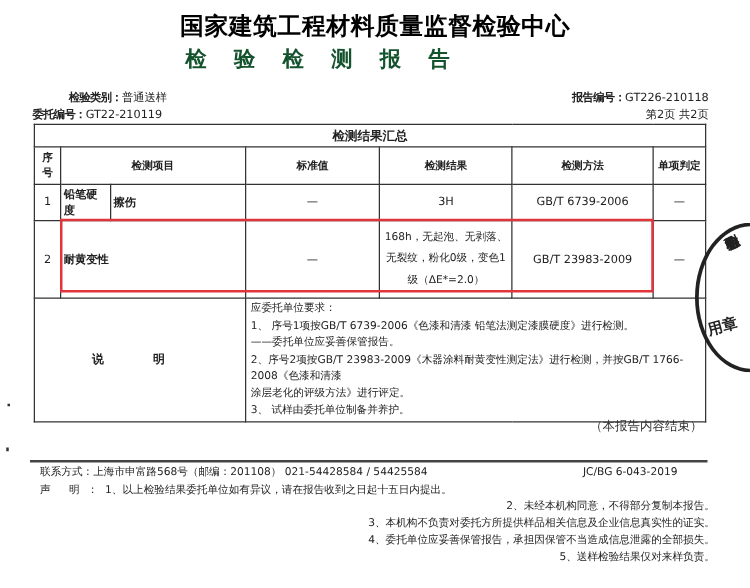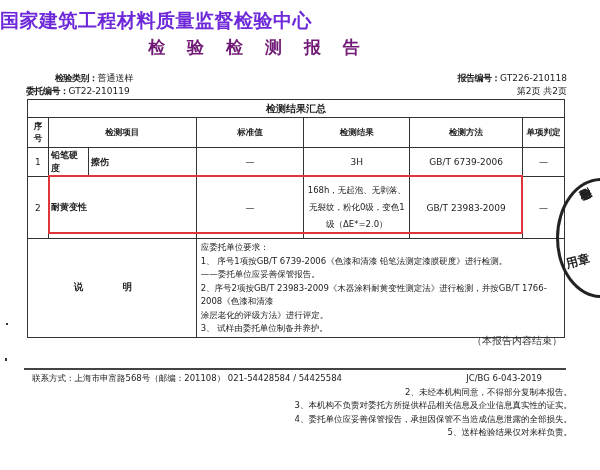--- a/index.html
+++ b/index.html
@@ -1,20 +1,20 @@
 <!DOCTYPE html>
 <html><head>
 <meta charset="utf-8">
 <style>
   * { box-sizing: border-box; margin: 0; padding: 0; }
   html, body { width: 600px; height: 470px; background: #ffffff; overflow: hidden; }
   body { position: relative; font-family: "DejaVu Sans", "Liberation Sans", sans-serif; color: #1a1a1a; }
 
-  .title1 { position: absolute; top: 8px; left: 0; width: 600px; font-size: 19px; font-weight: bold; letter-spacing: 0.5px; color: #6d28d9; }
-  .title2 { position: absolute; top: 36px; left: 0; width: 516px; text-align: center; font-size: 17px; font-weight: bold; letter-spacing: 8px; color: #701a75; }
+  .title1 { position: absolute; top: 8px; left: 0; width: 600px; text-align: center; font-size: 19px; font-weight: bold; letter-spacing: 0.5px; color: #000000; }
+  .title2 { position: absolute; top: 36px; left: 0; width: 516px; text-align: center; font-size: 17px; font-weight: bold; letter-spacing: 8px; color: #14532d; }
 
   .meta { position: absolute; font-size: 9px; color: #222; white-space: nowrap; }
   .meta .k { font-weight: bold; letter-spacing: -0.5px; }
   .meta-left1 { left: 26px; top: 72px; padding-left: 29px; }
   .meta-left2 { left: 26px; top: 85px; }
   .meta-right1 { right: 33px; top: 72px; }
   .meta-right2 { right: 33px; top: 85px; }
 
   table.report { position: absolute; left: 27px; top: 99px; width: 538px; border-collapse: collapse; font-size: 9px; color: #222; }
   table.report td { border: 1px solid #333; text-align: center; vertical-align: middle; padding: 1px 2px; }
@@ -127,17 +127,21 @@
 <div class="speck" style="left:5px; top:358px; width:2px; height:3px;"></div>
 
 <div class="end-note">（本报告内容结束）</div>
 
 <div class="footer-line"></div>
 <div class="footer">
   <div class="row">
     <span><span>联系方式：</span><span>上海市申富路568号（邮编：201108） 021-54428584 / 54425584</span></span>
     <span style="margin-right:30px">JC/BG 6-043-2019</span>
   </div>
+  <div class="decl">
+    <span style="white-space:nowrap; letter-spacing:6px; width:52px; display:inline-block;">声 明：</span>
+    <span>1、以上检验结果委托单位如有异议，请在报告收到之日起十五日内提出。</span>
+  </div>
   <div class="item-indent">2、未经本机构同意，不得部分复制本报告。</div>
   <div class="item-indent">3、本机构不负责对委托方所提供样品相关信息及企业信息真实性的证实。</div>
   <div class="item-indent">4、委托单位应妥善保管报告，承担因保管不当造成信息泄露的全部损失。</div>
   <div class="item-indent">5、送样检验结果仅对来样负责。</div>
 </div>
 
 </body></html>

